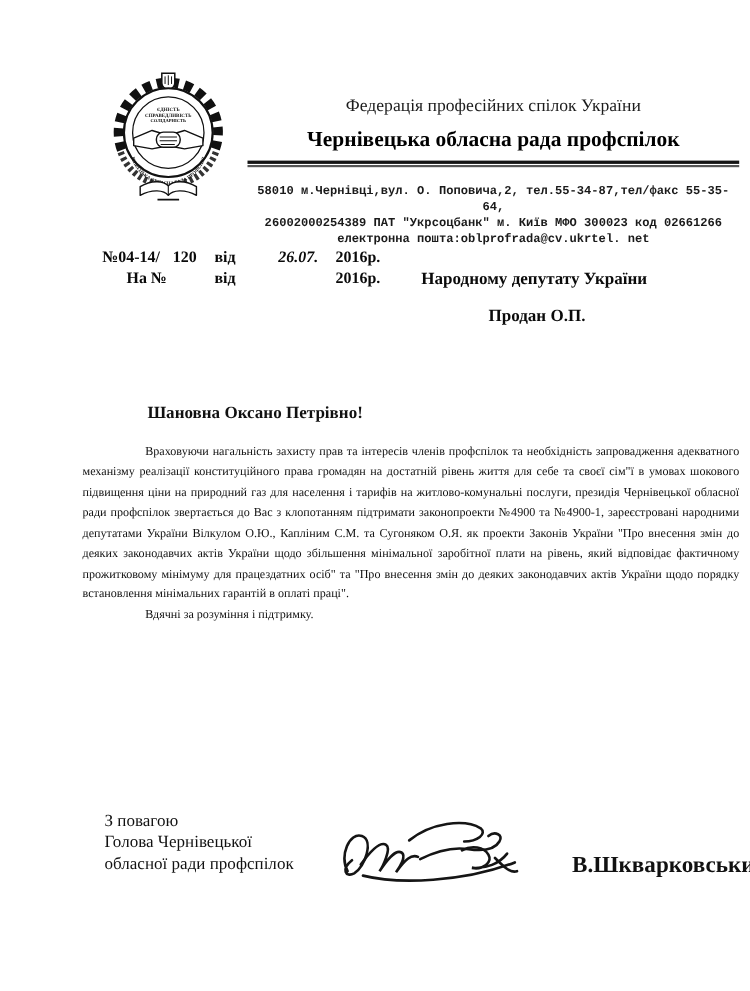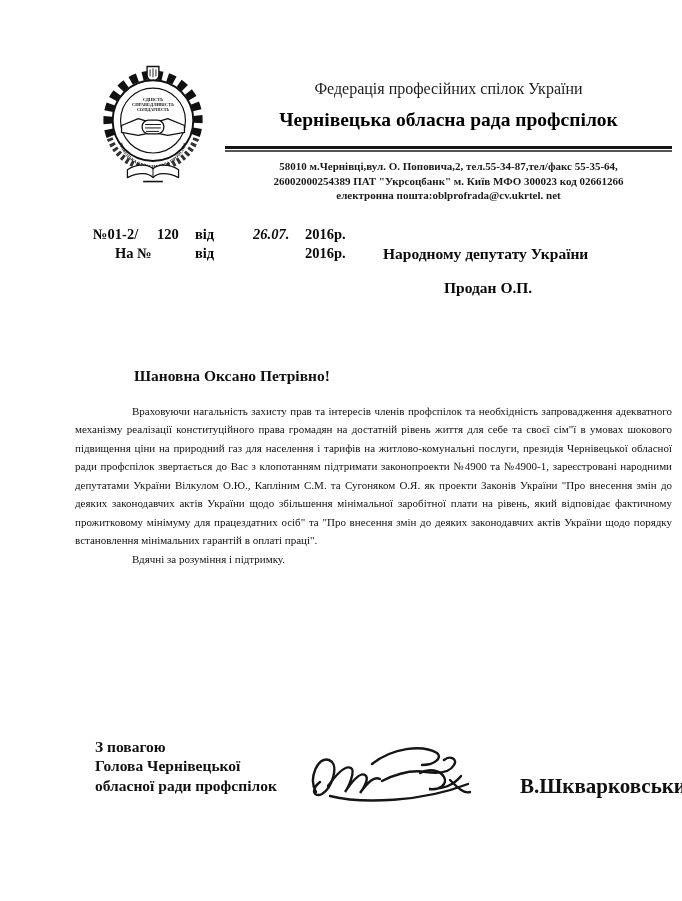--- a/index.html
+++ b/index.html
@@ -8,35 +8,35 @@
     width:682px;height:901px;
     margin:0 auto;
     background:#ffffff;
     font-family:"Liberation Serif","DejaVu Serif",serif;
     color:#111;
     overflow:hidden;
   }
   
   .emblem{position:absolute;left:94px;top:63px;width:118px;height:124px;}
   .head-center{position:absolute;left:225px;top:80px;width:447px;text-align:center;}
-  .federation{font-size:16px;color:#1c1c1c;}
+  .federation{font-size:16px;color:#1c1c1c;margin-top:8px;}
   .council{font-size:19.5px;font-weight:bold;margin-top:11px;color:#000;}
   .rule{position:absolute;left:225px;top:146px;width:447px;height:1px;
         border-top:3px solid #141414;border-bottom:2px solid #555;}
-  .address{position:absolute;left:225px;top:159px;width:447px;text-align:center;
-           font-weight:bold;font-size:11px;line-height:14.5px;color:#1a1a1a;}
+  .address{position:absolute;left:225px;top:167px;width:447px;text-align:center;
+           font-weight:bold;font-size:11px;line-height:14.5px;color:#1a1a1a;font-family:Liberation Mono, monospace;}
   
   .ref{position:absolute;font-weight:bold;font-size:14.5px;white-space:nowrap;color:#0a0a0a;}
   
   .salutation{position:absolute;left:134px;top:367px;font-weight:bold;font-size:15.5px;}
   .body-block{position:absolute;left:75px;top:402px;width:597px;
               font-size:11px;line-height:18.45px;text-align:justify;}
   .body-block p{margin:0;text-indent:57px;}
   
-  .sig-titles{position:absolute;left:95px;top:737px;font-weight:bold;
+  .sig-titles{position:absolute;left:95px;top:737px;font-weight:normal;
               font-size:15.5px;line-height:19.3px;white-space:nowrap;}
   .sig-name{position:absolute;left:520px;top:774px;font-weight:bold;font-size:21px;white-space:nowrap;}
   .sig-scrawl{position:absolute;left:300px;top:732px;width:190px;height:78px;}
 </style>
 </head>
 <body>
 
 <div class="page">
 
   <svg class="emblem" viewBox="0 0 120 125" xmlns="http://www.w3.org/2000/svg">
@@ -81,21 +81,21 @@
     <div class="federation">Федерація професійних спілок України</div>
     <div class="council">Чернівецька обласна рада профспілок</div>
   </div>
   <div class="rule"></div>
   <div class="address">
     <div>58010 м.Чернівці,вул. О. Поповича,2, тел.55-34-87,тел/факс 55-35-64,</div>
     <div>26002000254389 ПАТ "Укрсоцбанк" м. Київ МФО 300023  код 02661266</div>
     <div>електронна пошта:oblprofrada@cv.ukrtel. net</div>
   </div>
 
-  <span class="ref" style="left:93px;top:226px;">№01-2/</span>
+  <span class="ref" style="left:93px;top:226px;">№04-14/</span>
   <span class="ref" style="left:157px;top:226px;">120</span>
   <span class="ref" style="left:195px;top:226px;">від</span>
   <span class="ref" style="left:253px;top:226px;font-style:italic;">26.07.</span>
   <span class="ref" style="left:305px;top:226px;">2016р.</span>
 
   <span class="ref" style="left:93px;top:245px;margin-left:22px;">На №</span>
   <span class="ref" style="left:195px;top:245px;">від</span>
   <span class="ref" style="left:305px;top:245px;">2016р.</span>
 
   <span class="ref" style="left:383px;top:245px;font-size:15.5px;">Народному депутату України</span>

